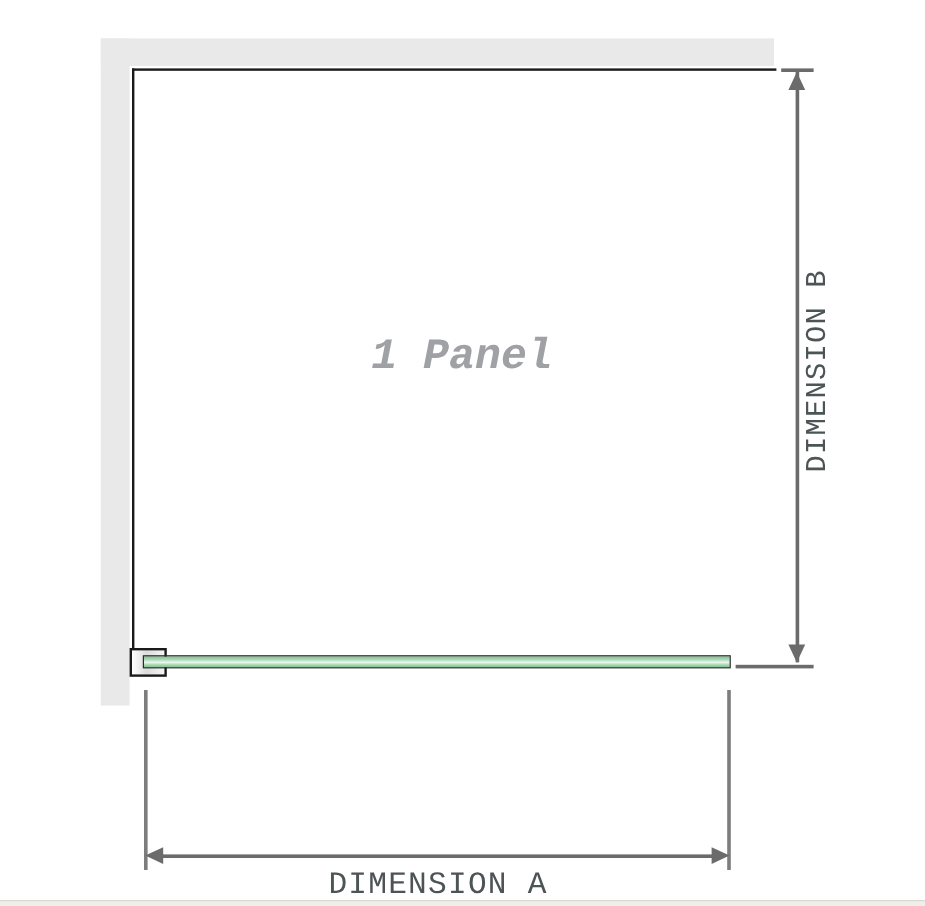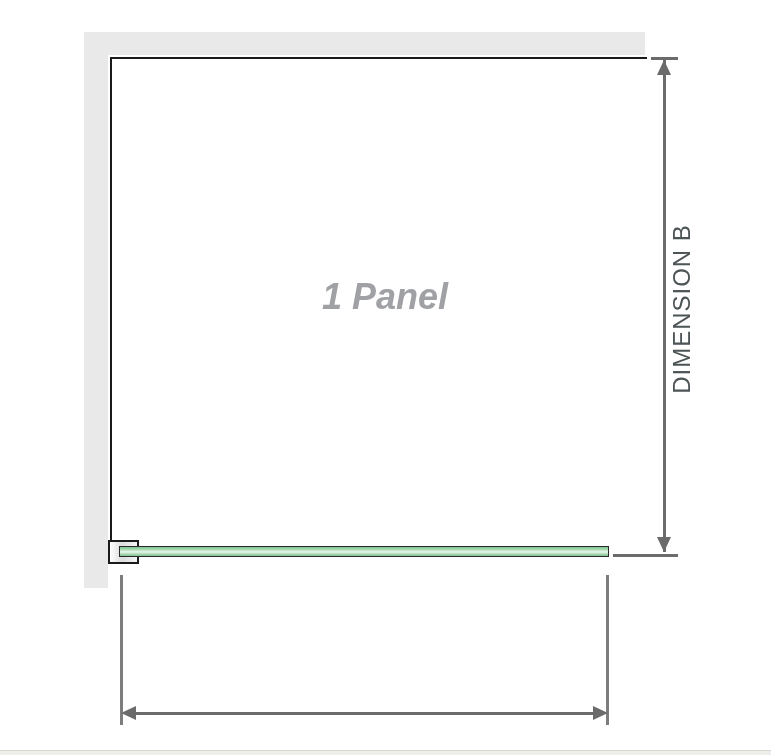--- a/index.html
+++ b/index.html
@@ -5,20 +5,21 @@
   * { margin: 0; padding: 0; box-sizing: border-box; }
   html, body { background: #ffffff; }
   body { font-family: "Liberation Sans", sans-serif; }
 
   .canvas {
     position: relative;
     width: 771px;
     height: 755px;
     background: #ffffff;
     overflow: hidden;
+    font-family: Liberation Mono, monospace;
   }
   .abs { position: absolute; }
 
   
   .wall-top  { left: 84px; top: 32px; width: 561px; height: 23px; background: var(--wall); }
   .wall-left { left: 84px; top: 32px; width: 24px;  height: 556px; background: var(--wall); }
 
   
   .panel-border-top  { left: 110px; top: 57px; width: 537px; height: 2px; background: var(--panel-outline); }
   .panel-border-left { left: 110px; top: 57px; width: 2px;  height: 484px; background: var(--panel-outline); }
@@ -131,16 +132,17 @@
   <div class="abs dimb-line"></div>
   <div class="abs arrow-up"></div>
   <div class="abs arrow-down"></div>
   <div class="abs dimb-label">DIMENSION B</div>
 
   <div class="abs ext-left"></div>
   <div class="abs ext-right"></div>
   <div class="abs dima-line"></div>
   <div class="abs arrow-left"></div>
   <div class="abs arrow-right"></div>
+  <div class="abs dima-label">DIMENSION A</div>
 
   <div class="abs footer-strip"></div>
 
 </div>
 
 </body></html>

